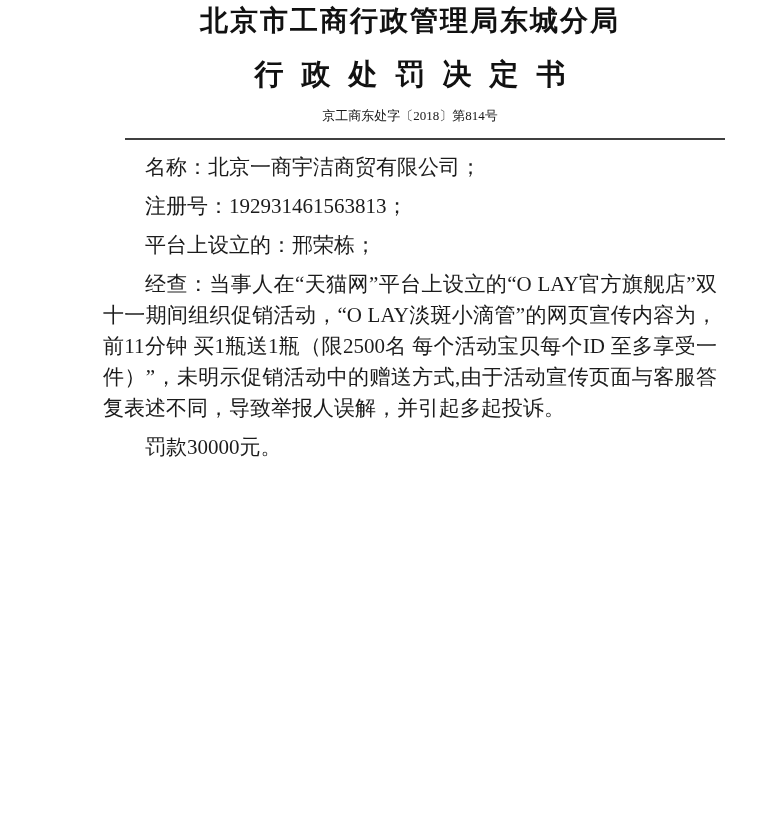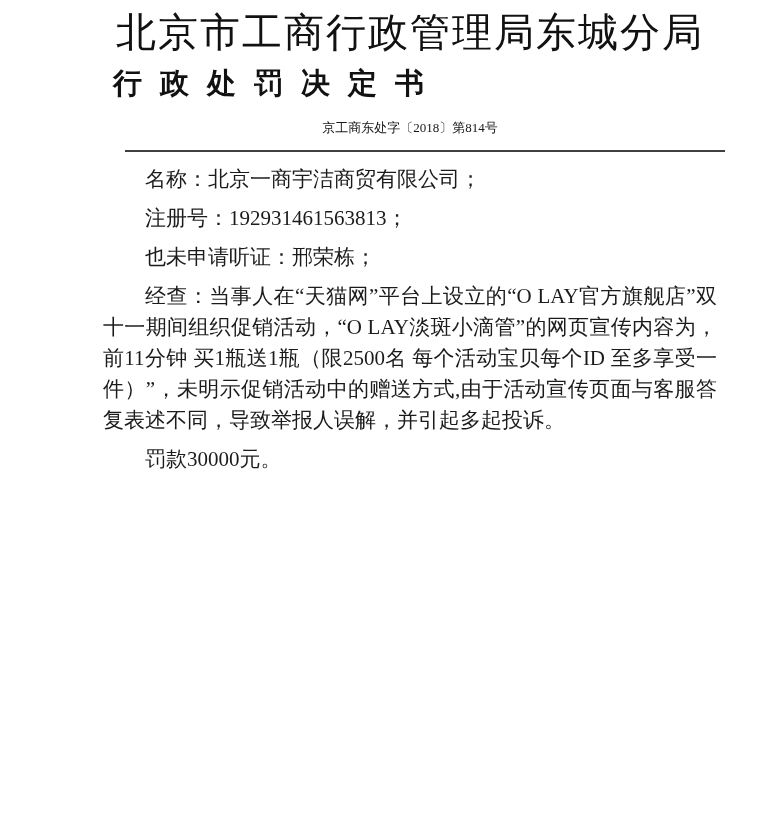--- a/index.html
+++ b/index.html
@@ -16,40 +16,38 @@
     width: 781px;
     height: 833px;
     background: #ffffff;
   }
   .content {
     padding-left: 95px;
     width: 630px;
   }
   .title1 {
     margin: 0;
-    padding-top: 12px;
     text-align: center;
-    font-size: 40px;
+    font-size: 28px;
     line-height: 42px;
-    font-weight: normal;
+    font-weight: bold;
     letter-spacing: 2px;
     color: #111111;
     white-space: nowrap;
   }
   .title2 {
     margin: 12px 0 0 0;
-    text-align: left;
+    text-align: center;
     font-size: 29px;
     line-height: 40px;
     font-weight: bold;
     letter-spacing: 18px;
     padding-left: 18px; 
     color: #111111;
     white-space: nowrap;
-    font-family: Liberation Mono, monospace;
   }
   .doc-number {
     margin-top: 8px;
     text-align: center;
     font-size: 13px;
     line-height: 28px;
     color: #161616;
   }
   .header-rule {
     margin: 8px 0 0 30px;
@@ -80,19 +78,19 @@
 
     <h2 class="title2">行政处罚决定书</h2>
 
     <div class="doc-number">京工商东处字〔2018〕第814号</div>
 
     <hr class="header-rule">
 
     <div class="body-text">
       <p>名称：北京一商宇洁商贸有限公司；</p>
       <p>注册号：192931461563813；</p>
-      <p>也未申请听证：邢荣栋；</p>
+      <p>平台上设立的：邢荣栋；</p>
       <p>经查：当事人在“天猫网”平台上设立的“O LAY官方旗舰店”双十一期间组织促销活动，“O LAY淡斑小滴管”的网页宣传内容为，前11分钟 买1瓶送1瓶（限2500名 每个活动宝贝每个ID 至多享受一件）”，未明示促销活动中的赠送方式,由于活动宣传页面与客服答复表述不同，导致举报人误解，并引起多起投诉。</p>
       <p>罚款30000元。</p>
     </div>
 
   </div>
 </div>
 
 </body></html>

